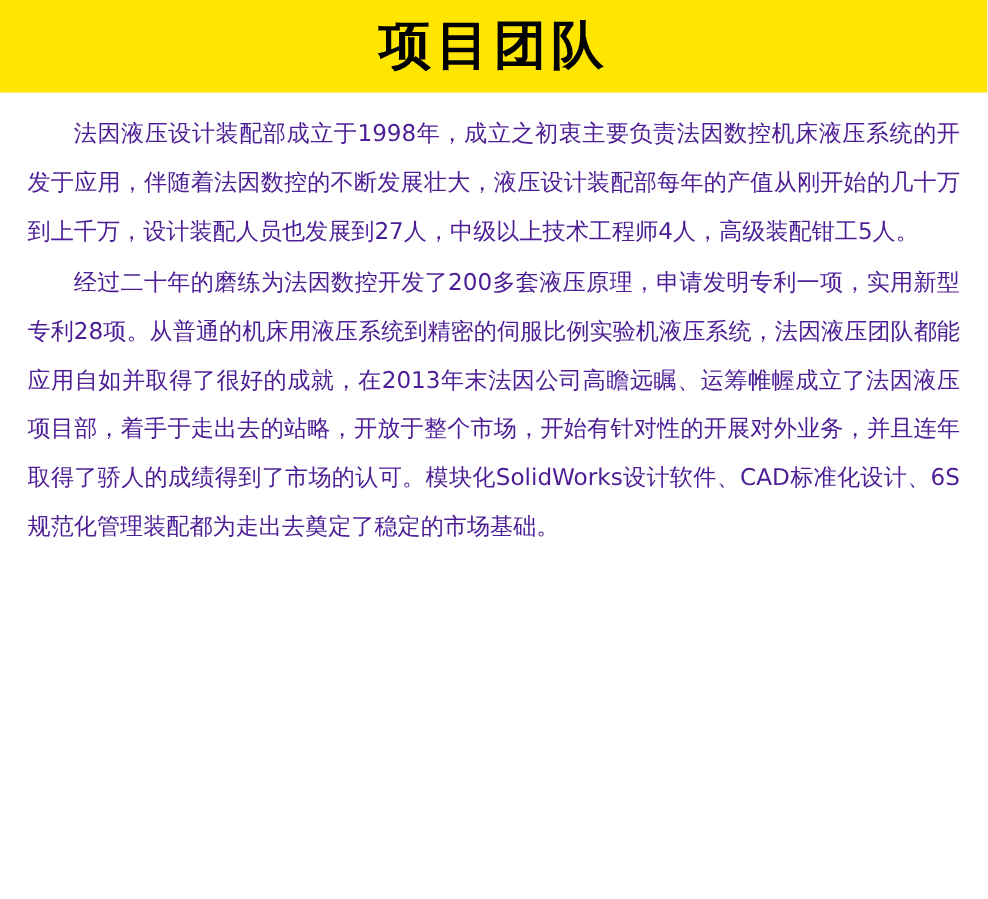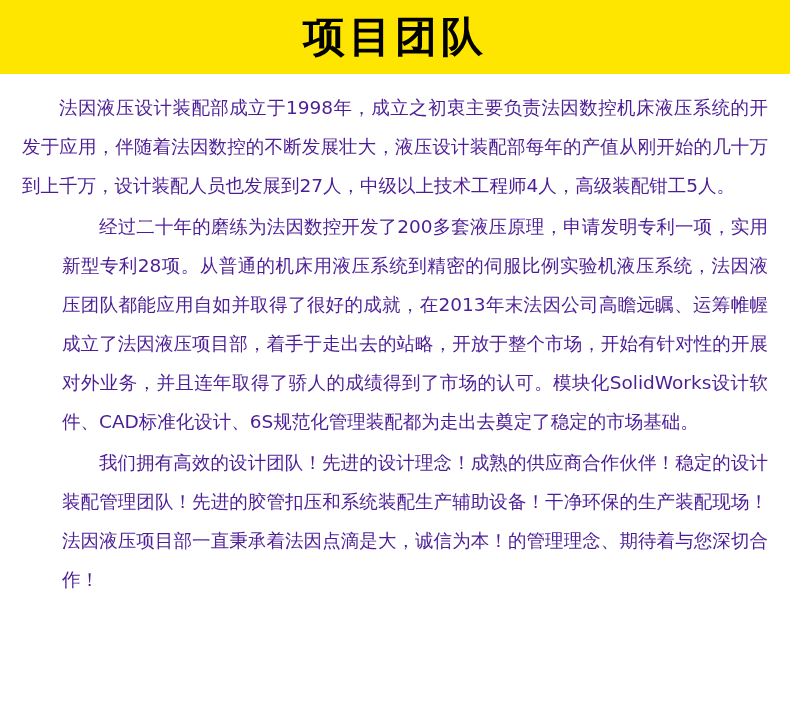--- a/index.html
+++ b/index.html
@@ -46,31 +46,29 @@
     color: #4c1d95;
     text-align: justify;
     text-justify: inter-ideograph;
     margin: 0 0 0 0;
     text-indent: 2em;
     font-family: "DejaVu Sans", "Liberation Sans", sans-serif;
     letter-spacing: 0px;
   }
   .para + .para {
     margin-top: 2px;
-    margin-left: 40px;
   }
 </style>
 </head>
 <body>
 
 <div class="page">
 
   <div class="banner">
     <div class="banner-title">项目团队</div>
   </div>
 
   <div class="body-text">
     <p class="para">法因液压设计装配部成立于1998年，成立之初衷主要负责法因数控机床液压系统的开发于应用，伴随着法因数控的不断发展壮大，液压设计装配部每年的产值从刚开始的几十万到上千万，设计装配人员也发展到27人，中级以上技术工程师4人，高级装配钳工5人。</p>
     <p class="para">经过二十年的磨练为法因数控开发了200多套液压原理，申请发明专利一项，实用新型专利28项。从普通的机床用液压系统到精密的伺服比例实验机液压系统，法因液压团队都能应用自如并取得了很好的成就，在2013年末法因公司高瞻远瞩、运筹帷幄成立了法因液压项目部，着手于走出去的站略，开放于整个市场，开始有针对性的开展对外业务，并且连年取得了骄人的成绩得到了市场的认可。模块化SolidWorks设计软件、CAD标准化设计、6S规范化管理装配都为走出去奠定了稳定的市场基础。</p>
-    <p class="para">我们拥有高效的设计团队！先进的设计理念！成熟的供应商合作伙伴！稳定的设计装配管理团队！先进的胶管扣压和系统装配生产辅助设备！干净环保的生产装配现场！法因液压项目部一直秉承着法因点滴是大，诚信为本！的管理理念、期待着与您深切合作！</p>
   </div>
 
 </div>
 
 </body></html>

